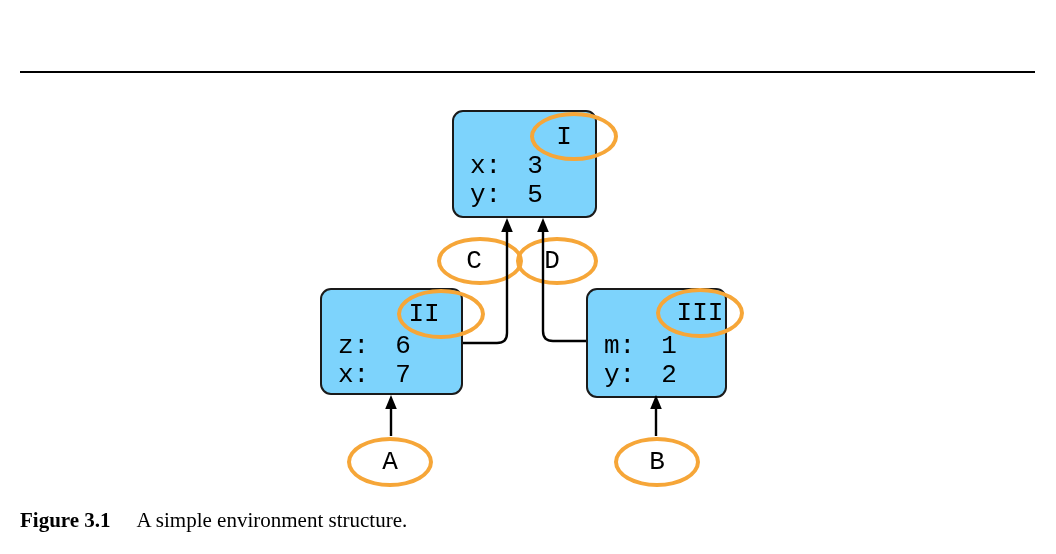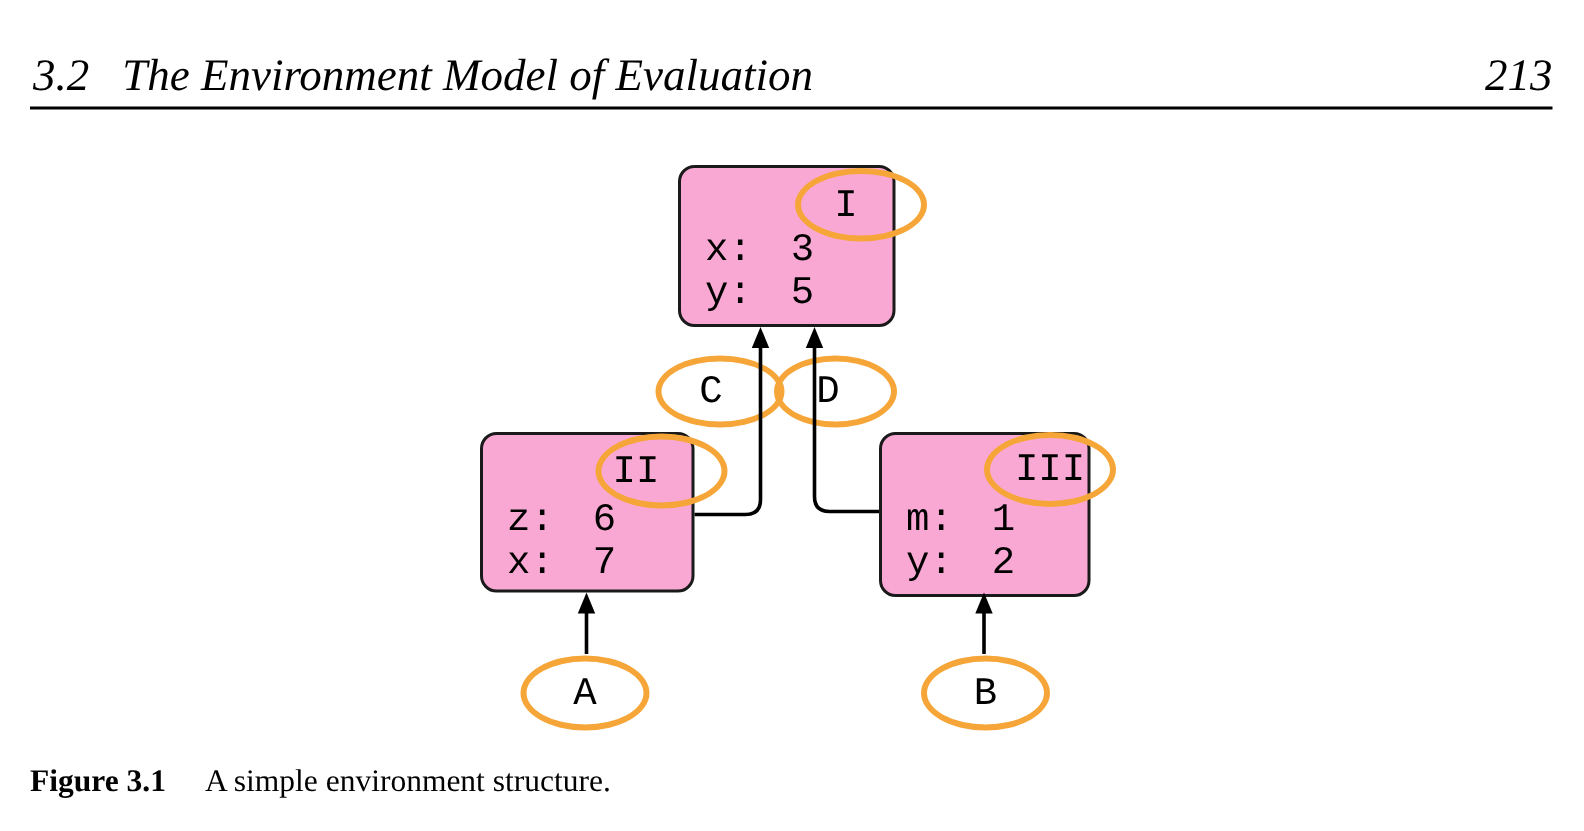--- a/index.html
+++ b/index.html
@@ -13,21 +13,21 @@
     display:flex;align-items:baseline;
     font-style:italic;font-size:30px;line-height:1.1;color:#000;
   }
   .section-number{margin-right:22px;}
   .page-number{margin-left:auto;}
   .header-rule{
     position:absolute;left:20px;top:71px;width:1015px;height:2px;background:#000;
   }
   
   .frame{
-    position:absolute;background:#f9a8d4;border:2px solid #1a1a1a;border-radius:11px;
+    position:absolute;background:#7dd3fc;border:2px solid #1a1a1a;border-radius:11px;
     box-sizing:border-box;
   }
   .frame-i  {left:452px;top:110px;width:145px;height:108px;}
   .frame-ii {left:320px;top:288px;width:143px;height:107px;}
   .frame-iii{left:586px;top:288px;width:141px;height:110px;text-decoration:underline;}
   .vars{
     position:absolute;left:16px;top:42px;
     font-family:"Liberation Mono", monospace;font-size:26px;line-height:29px;color:#000;
     white-space:nowrap;
   }
@@ -64,25 +64,20 @@
     position:absolute;left:20px;top:508px;
     font-size:21px;line-height:1.2;color:#000;
   }
   .caption-label{font-weight:bold;margin-right:26px;}
 </style>
 </head>
 <body>
 
 <div class="page">
 
-  <div class="running-header">
-    <span class="section-number">3.2</span>
-    <span class="section-title">The Environment Model of Evaluation</span>
-    <span class="page-number">213</span>
-  </div>
   <div class="header-rule"></div>
 
   <div class="frame frame-i">
     <div class="vars">
       <div class="var-row">
         <span class="var-label">x:</span><span class="var-value">3</span>
       </div>
       <div class="var-row">
         <span class="var-label">y:</span><span class="var-value">5</span>
       </div>

